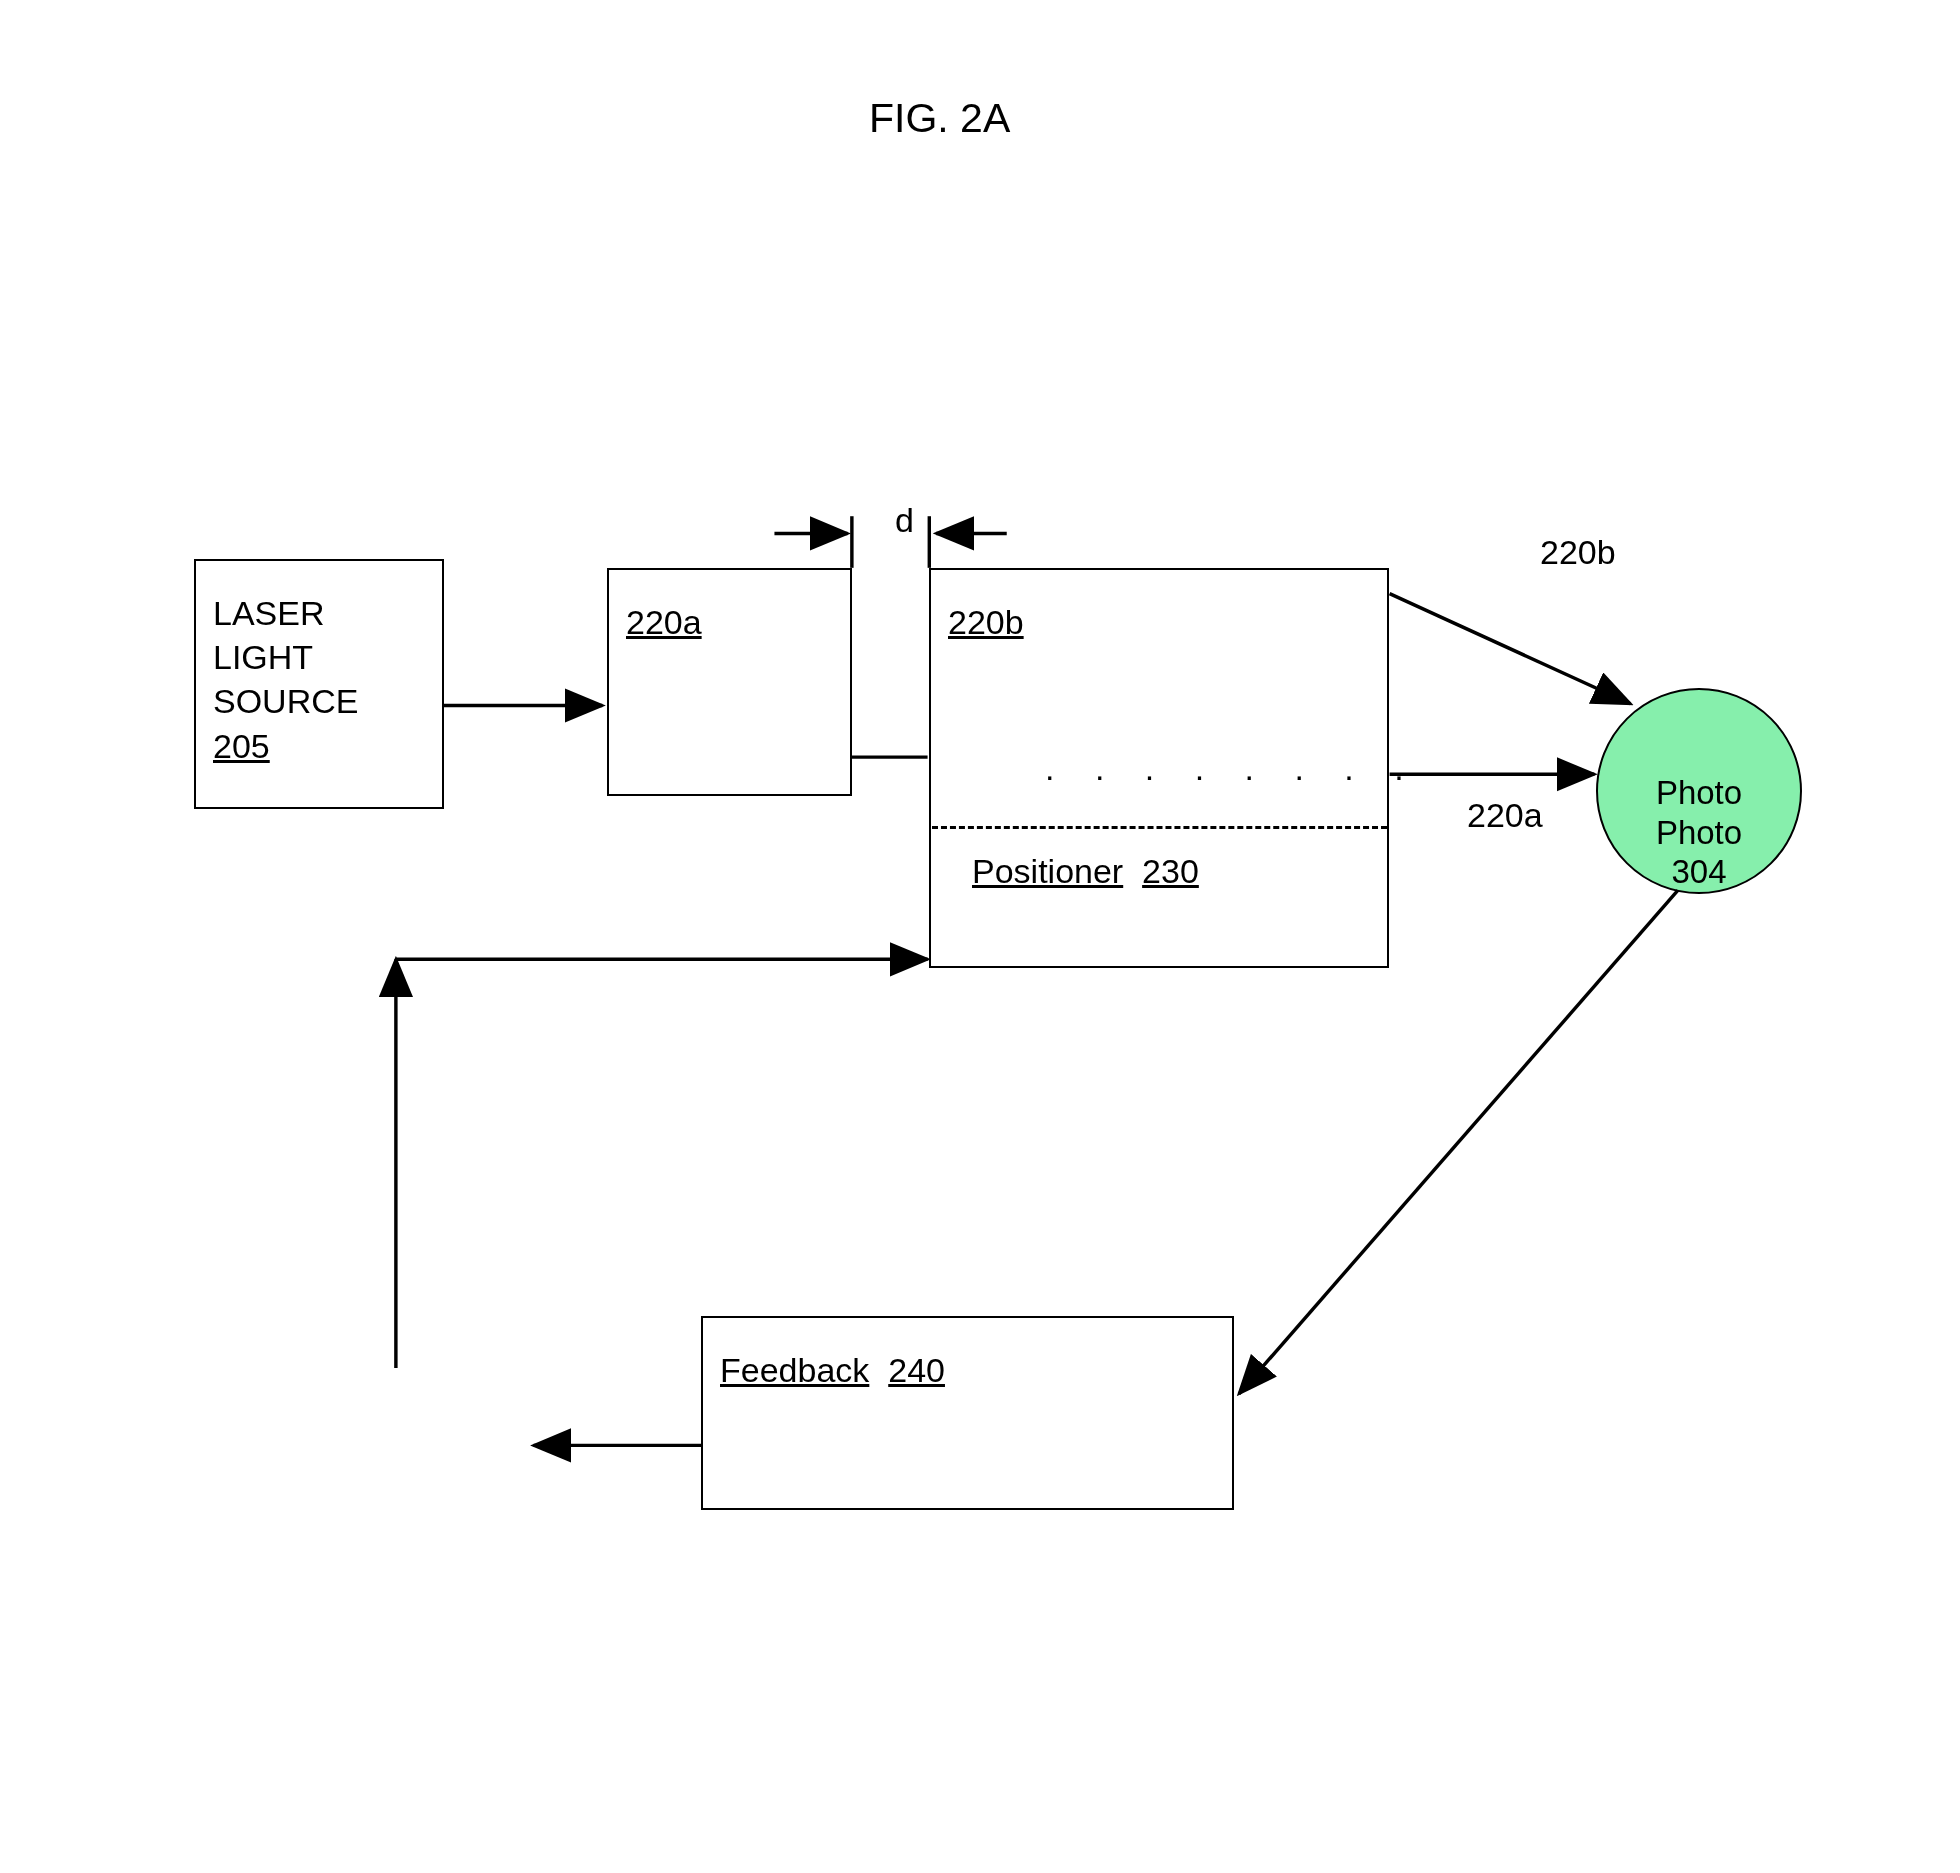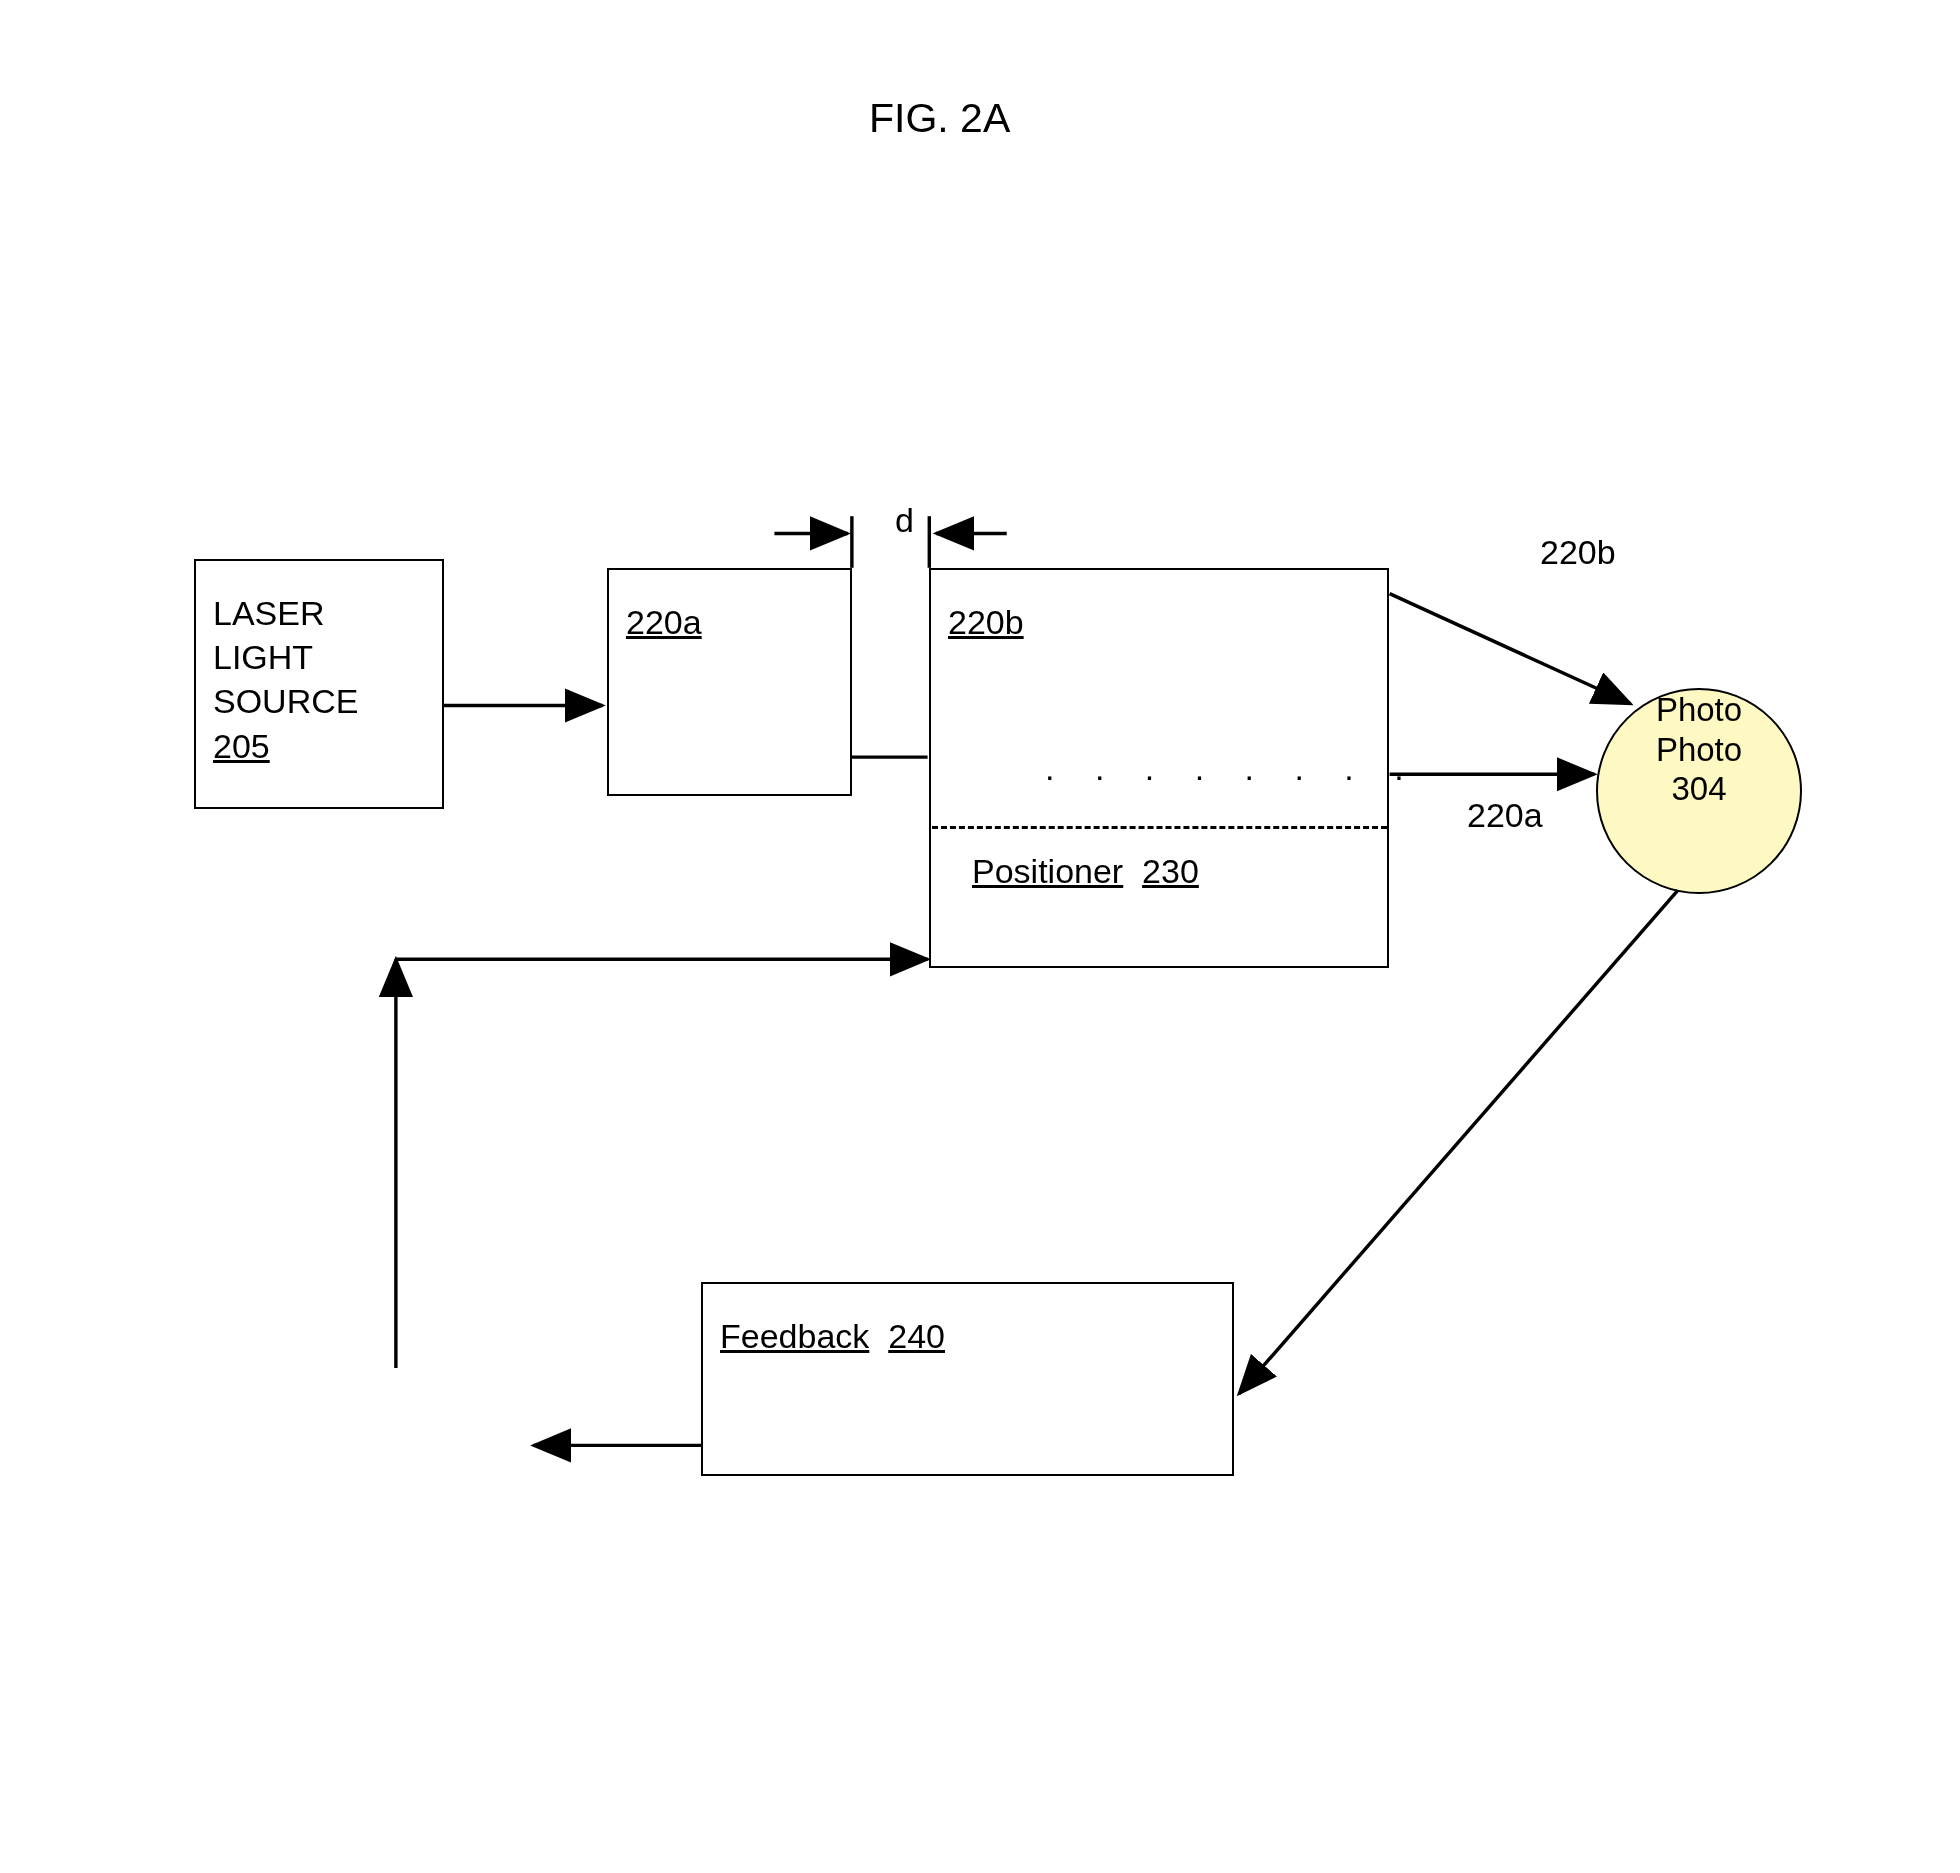--- a/index.html
+++ b/index.html
@@ -29,24 +29,24 @@
       font-size: 34px;
       line-height: 1.3;
     }
     .underline {
       text-decoration: underline;
     }
     .circle {
       position: absolute;
       border: 2.6px solid black;
       border-radius: 50%;
-      background: #fef9c3;
+      background: #86efac;
       box-sizing: border-box;
       display: flex;
-      align-items: flex-start;
+      align-items: flex-end;
       justify-content: center;
       text-align: center;
     }
     .circle-label {
       font-size: 33px;
       line-height: 1.2;
     }
     .free-label {
       position: absolute;
       font-size: 34px;
@@ -101,21 +101,21 @@
 
   <div class="circle" style="left: 1596px; top: 688px; width: 206px; height: 206px;">
     <div class="circle-label">
       <div>Photo</div>
       <div>Photo</div>
       <div>304</div>
     </div>
   </div>
 
 
-  <div class="box" style="left: 701px; top: 1282px; width: 533px; height: 194px;">
+  <div class="box" style="left: 701px; top: 1316px; width: 533px; height: 194px;">
     <div class="box-label">
       <span class="underline">Feedback</span>&nbsp;&nbsp;<span class="underline">240</span>
     </div>
   </div>
 
   <div class="free-label" style="left: 895px; top: 501px;">d</div>
 
   <div class="free-label" style="left: 1540px; top: 533px;">220b</div>
 
   <div class="free-label" style="left: 1467px; top: 796px;">220a</div>

